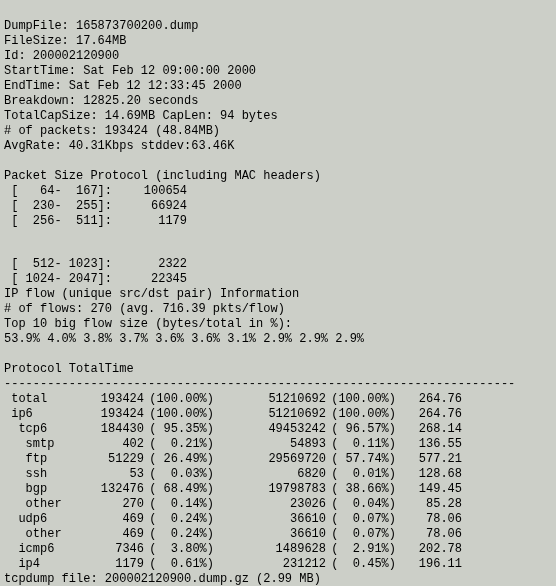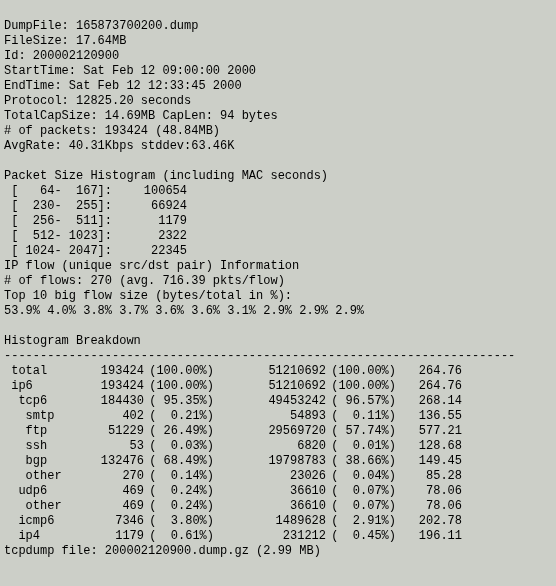--- a/index.html
+++ b/index.html
@@ -26,37 +26,37 @@
 </style>
 </head>
 <body>
 
 <div class="page">
 <span>DumpFile: </span><span>165873700200.dump</span>
 <span>FileSize: </span><span>17.64MB</span>
 <span>Id: </span><span>200002120900</span>
 <span>StartTime: </span><span>Sat Feb 12 09:00:00 2000</span>
 <span>EndTime: </span><span>Sat Feb 12 12:33:45 2000</span>
-<span>Protocol: </span><span>12825.20 seconds</span>
+<span>Breakdown: </span><span>12825.20 seconds</span>
 <span>TotalCapSize: </span><span>14.69MB</span><span> CapLen: </span><span>94 bytes</span>
 <span># of packets: </span><span>193424 (48.84MB)</span>
 <span>AvgRate: </span><span>40.31Kbps stddev:63.46K</span>
 
-<span>Packet Size Histogram (including MAC seconds)</span>
+<span>Packet Size Protocol (including MAC headers)</span>
  <span>[   64-  167]:</span><span class="r" style="display:inline-block;width:75px;">100654</span>
  <span>[  230-  255]:</span><span class="r" style="display:inline-block;width:75px;">66924</span>
  <span>[  256-  511]:</span><span class="r" style="display:inline-block;width:75px;">1179</span>
- <span>[  512- 1023]:</span><span class="r" style="display:inline-block;width:75px;">2322</span>
+ <span>[  512- 1023]:</span><span class="r" style="display:inline-block;width:75px;margin-top:28px;">2322</span>
  <span>[ 1024- 2047]:</span><span class="r" style="display:inline-block;width:75px;">22345</span>
 <span>IP flow (unique src/dst pair) Information</span>
 <span># of flows: </span><span>270</span><span> (avg. 716.39 pkts/flow)</span>
 <span>Top 10 big flow size (bytes/total in %):</span>
 <span>53.9% 4.0% 3.8% 3.7% 3.6% 3.6% 3.1% 2.9% 2.9% 2.9%</span>
 
-<span>Histogram Breakdown</span>
+<span>Protocol TotalTime</span>
 <span class="sep">-----------------------------------------------------------------------</span>
 <span style="display:inline-block;width:86px;"> total</span><span class="r" style="display:inline-block;width:54px;">193424</span><span class="r" style="display:inline-block;width:70px;">(100.00%)</span><span class="r" style="display:inline-block;width:112px;">51210692</span><span class="r" style="display:inline-block;width:70px;">(100.00%)</span><span class="r" style="display:inline-block;width:66px;">264.76</span>
 <span style="display:inline-block;width:86px;"> ip6</span><span class="r" style="display:inline-block;width:54px;">193424</span><span class="r" style="display:inline-block;width:70px;">(100.00%)</span><span class="r" style="display:inline-block;width:112px;">51210692</span><span class="r" style="display:inline-block;width:70px;">(100.00%)</span><span class="r" style="display:inline-block;width:66px;">264.76</span>
 <span style="display:inline-block;width:86px;">  tcp6</span><span class="r" style="display:inline-block;width:54px;">184430</span><span class="r" style="display:inline-block;width:70px;">( 95.35%)</span><span class="r" style="display:inline-block;width:112px;">49453242</span><span class="r" style="display:inline-block;width:70px;">( 96.57%)</span><span class="r" style="display:inline-block;width:66px;">268.14</span>
 <span style="display:inline-block;width:86px;">   smtp</span><span class="r" style="display:inline-block;width:54px;">402</span><span class="r" style="display:inline-block;width:70px;">(  0.21%)</span><span class="r" style="display:inline-block;width:112px;">54893</span><span class="r" style="display:inline-block;width:70px;">(  0.11%)</span><span class="r" style="display:inline-block;width:66px;">136.55</span>
 <span style="display:inline-block;width:86px;">   ftp</span><span class="r" style="display:inline-block;width:54px;">51229</span><span class="r" style="display:inline-block;width:70px;">( 26.49%)</span><span class="r" style="display:inline-block;width:112px;">29569720</span><span class="r" style="display:inline-block;width:70px;">( 57.74%)</span><span class="r" style="display:inline-block;width:66px;">577.21</span>
 <span style="display:inline-block;width:86px;">   ssh</span><span class="r" style="display:inline-block;width:54px;">53</span><span class="r" style="display:inline-block;width:70px;">(  0.03%)</span><span class="r" style="display:inline-block;width:112px;">6820</span><span class="r" style="display:inline-block;width:70px;">(  0.01%)</span><span class="r" style="display:inline-block;width:66px;">128.68</span>
 <span style="display:inline-block;width:86px;">   bgp</span><span class="r" style="display:inline-block;width:54px;">132476</span><span class="r" style="display:inline-block;width:70px;">( 68.49%)</span><span class="r" style="display:inline-block;width:112px;">19798783</span><span class="r" style="display:inline-block;width:70px;">( 38.66%)</span><span class="r" style="display:inline-block;width:66px;">149.45</span>
 <span style="display:inline-block;width:86px;">   other</span><span class="r" style="display:inline-block;width:54px;">270</span><span class="r" style="display:inline-block;width:70px;">(  0.14%)</span><span class="r" style="display:inline-block;width:112px;">23026</span><span class="r" style="display:inline-block;width:70px;">(  0.04%)</span><span class="r" style="display:inline-block;width:66px;">85.28</span>
 <span style="display:inline-block;width:86px;">  udp6</span><span class="r" style="display:inline-block;width:54px;">469</span><span class="r" style="display:inline-block;width:70px;">(  0.24%)</span><span class="r" style="display:inline-block;width:112px;">36610</span><span class="r" style="display:inline-block;width:70px;">(  0.07%)</span><span class="r" style="display:inline-block;width:66px;">78.06</span>

